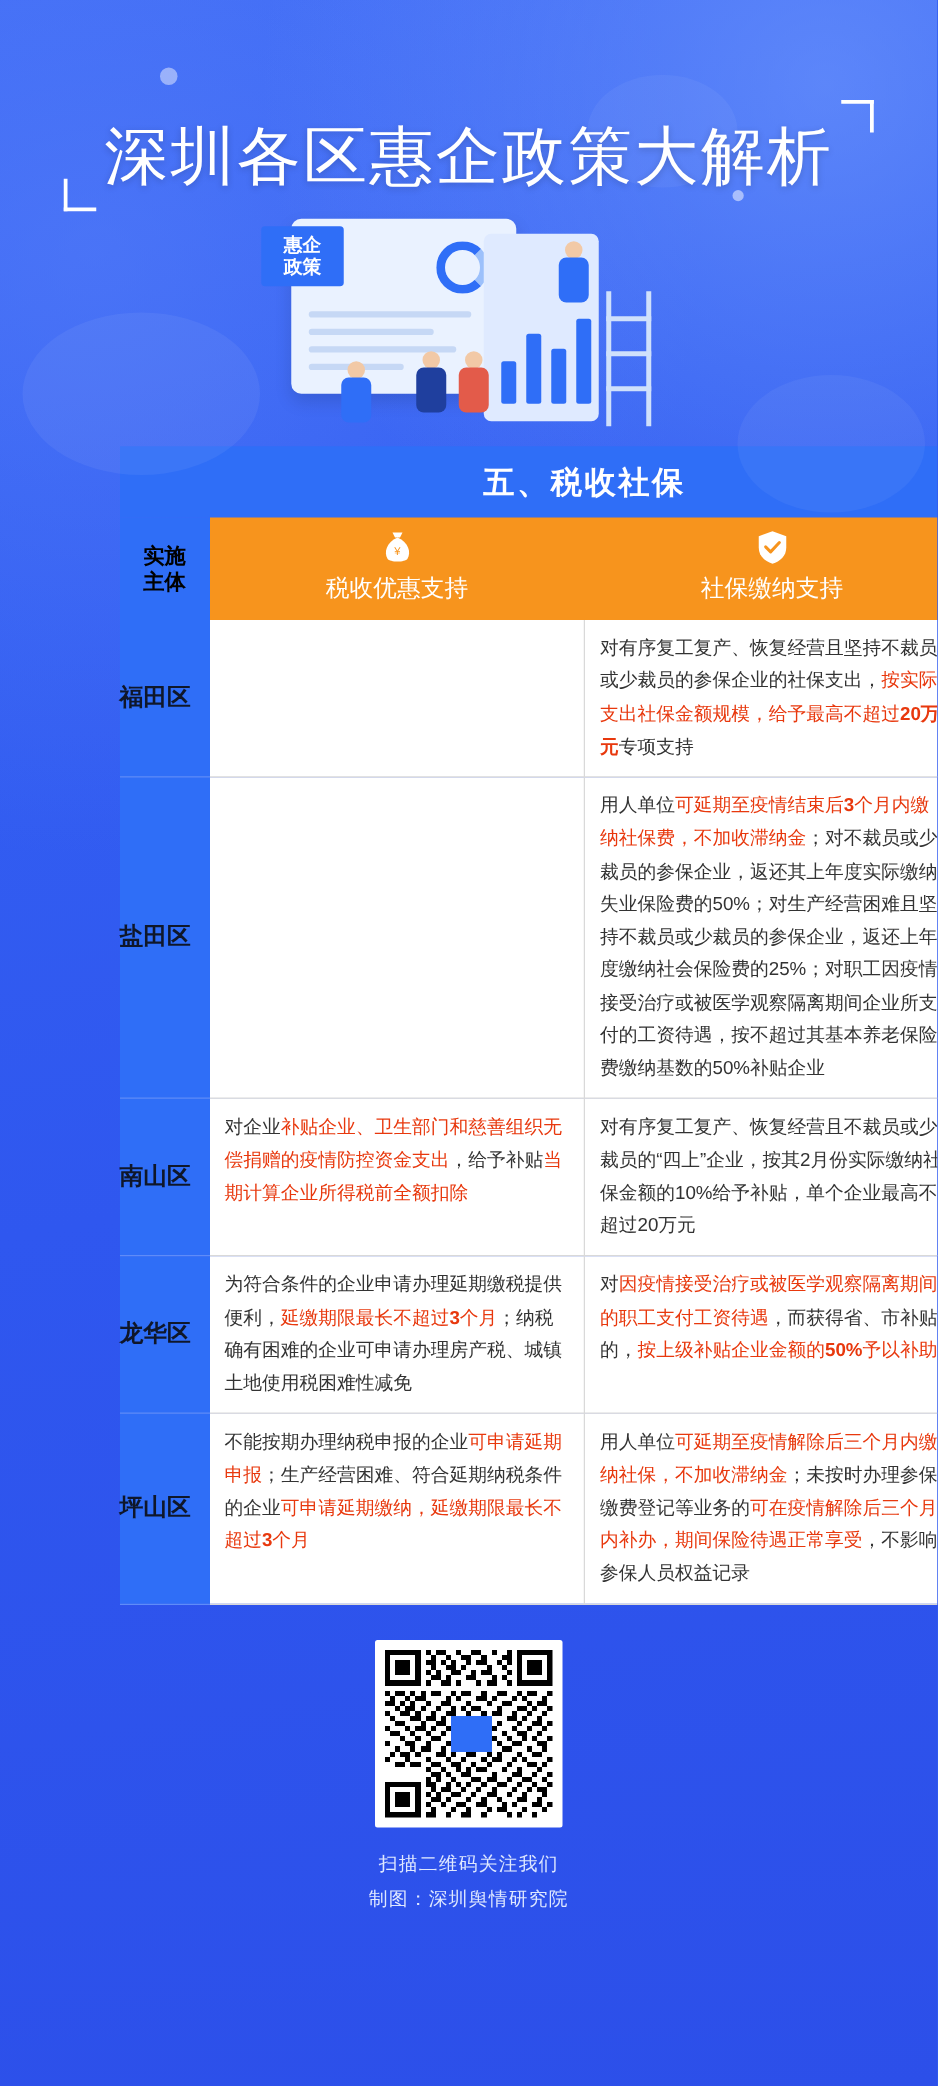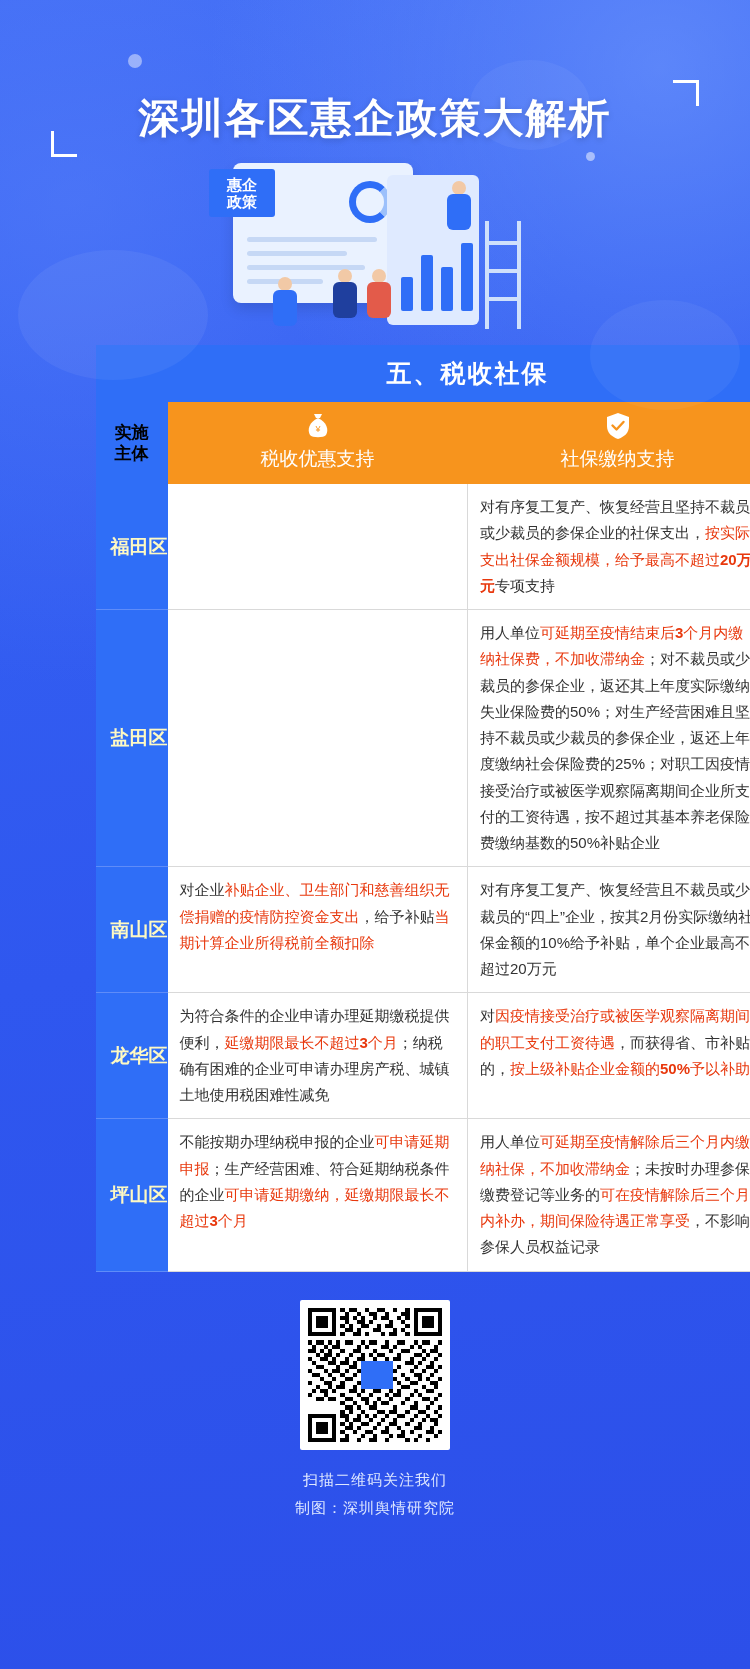--- a/index.html
+++ b/index.html
@@ -45,22 +45,22 @@
     border-left: none;
     color: #fff;
     font-size: 32px; font-weight: bold; letter-spacing: 3px;
     display: flex; align-items: center; justify-content: center;
     padding: 0 18px;
     border-radius: 0 6px 6px 0;
   }
   .main-title-wrap { position: relative; width: 620px; margin: 22px auto 0; }
   .main-title {
     color: #fff;
-    font-size: 41px;
-    font-weight: bold;
+    font-size: 51px;
+    font-weight: normal;
     letter-spacing: 2px;
     text-shadow: 0 2px 6px rgba(0,0,0,0.18);
     line-height: 1.2;
   }
   .corner { position: absolute; width: 26px; height: 26px; }
   .corner.tr { right: -14px; top: -14px; border-top: 3px solid #fff; border-right: 3px solid #fff; }
   .corner.bl { left: -14px; bottom: -14px; border-bottom: 3px solid #fff; border-left: 3px solid #fff; }
 
   
   .illus { position: relative; width: 320px; height: 180px; margin: 14px auto 6px; }
@@ -119,22 +119,22 @@
     background: #f7941d;
     color: #fff;
     text-align: center;
     padding: 10px 0 12px;
     font-size: 19px;
     vertical-align: middle;
   }
   .col-head .ch-icon { display: block; margin: 0 auto 6px; }
   .row-label {
     background: #2f6ef7;
-    color: #fef9c3;
-    text-align: right;
+    color: #0f172a;
+    text-align: left;
     font-size: 19px;
     font-weight: bold;
     line-height: 1.25;
     vertical-align: middle;
     border-bottom: 1px solid #5f8cf8;
   }
   td.body-cell {
     background: #ffffff;
     color: #333333;
     font-size: 15px;

